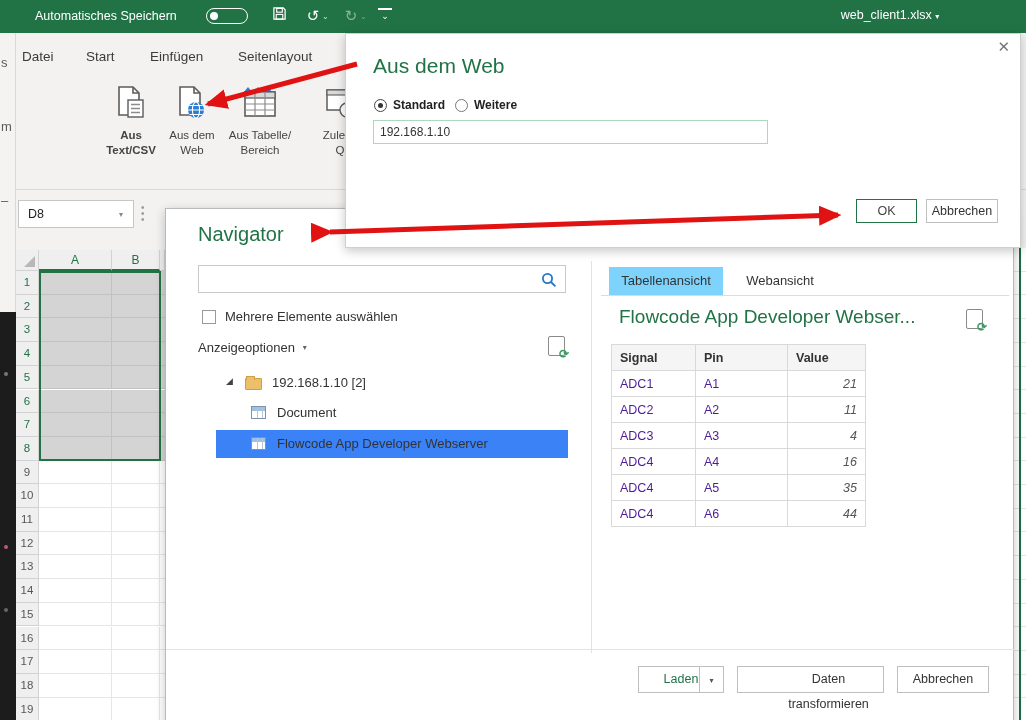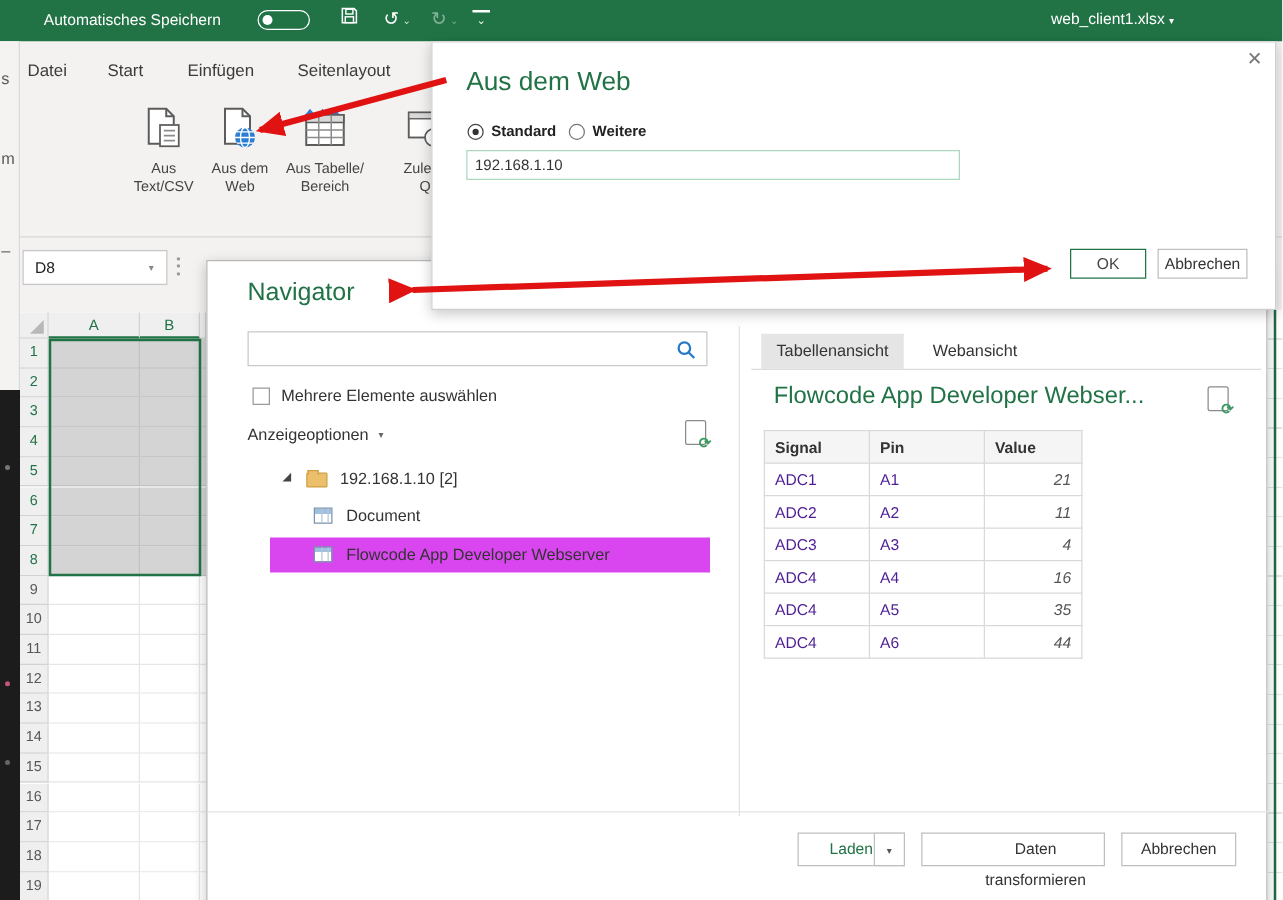--- a/index.html
+++ b/index.html
@@ -66,32 +66,32 @@
   #nav-search input{position:absolute;left:4px;top:3px;width:330px;height:20px;border:none;outline:none;font-size:13px;}
   #nav-search svg{position:absolute;right:8px;top:6px;}
   #nav-check{left:36px;top:101px;width:14px;height:14px;border:1px solid #9a9a9a;background:#fff;}
   #nav-check-label{left:59px;top:100px;font-size:13px;color:#333;}
   #nav-dispopt{left:32px;top:131px;font-size:13px;color:#333;}
   #nav-dispopt .car{font-size:8px;color:#666;margin-left:8px;vertical-align:2px;}
   .refresh-ic{width:17px;height:20px;border:1.2px solid #8a8a8a;border-radius:2px;background:#fff;position:absolute;}
   .refresh-ic span{position:absolute;right:-5px;bottom:-6px;color:#3d9b63;font-size:12px;font-weight:bold;}
   #nav-refresh{left:382px;top:127px;}
   .tree-row{position:absolute;left:0;width:420px;height:28px;font-size:13px;color:#333;}
-  .tree-row.selected{background:#d946ef;left:50px;width:352px;}
+  .tree-row.selected{background:#3b82f6;left:50px;width:352px;}
   .tri-exp{position:absolute;font-size:9px;color:#444;top:7px;}
   .folder{position:absolute;width:17px;height:12px;background:#ecc06a;border:1px solid #cf9e45;border-radius:1px;top:9px;}
   .folder:before{content:"";position:absolute;left:0;top:-3px;width:7px;height:3px;background:#ecc06a;border:1px solid #cf9e45;border-bottom:none;}
   .tbl-ic{position:absolute;width:15px;height:13px;border:1px solid #7d93ad;background:
       linear-gradient(to bottom,#9fc0de 0 4px,#fff 4px);top:7px;}
   .tbl-ic:before{content:"";position:absolute;left:4.5px;top:0;width:1px;height:100%;background:#b6c6d8;}
   .tbl-ic:after{content:"";position:absolute;left:9.5px;top:0;width:1px;height:100%;background:#b6c6d8;}
   .tree-label{position:absolute;top:6px;}
   #nav-divider{left:425px;top:52px;width:1px;height:392px;background:#e2e2e2;}
   .ptab{position:absolute;top:58px;height:28px;font-size:13px;color:#333;text-align:center;line-height:28px;}
-  #ptab-table{left:443px;width:114px;background:#e5e5e5;}
+  #ptab-table{left:443px;width:114px;background:#7dd3fc;}
   #ptab-web{left:566px;width:96px;}
   #tabstrip-line{left:435px;top:86px;width:408px;height:1px;background:#dcdcdc;}
   #prev-title{left:453px;top:97px;font-size:19px;white-space:nowrap;max-width:335px;overflow:hidden;}
   #prev-refresh{left:800px;top:100px;}
   #ptable{left:445px;top:135px;border-collapse:collapse;}
   #ptable th,#ptable td{border:1px solid #d9d9d9;font-size:12.5px;padding:0 8px;height:26px;text-align:left;color:#4c1d95;}
   #ptable th{background:#f5f5f5;font-weight:bold;color:#333;}
   #ptable .w1{width:84px;} #ptable .w2{width:92px;} #ptable .w3{width:78px;}
   #ptable td.val{text-align:right;font-style:italic;color:#555;}
   #nav-sep{left:0;top:440px;width:849px;height:1px;background:#e3e3e3;}
@@ -165,21 +165,21 @@
   </div>
 
   <div class="abs" id="ribbon-tabs">
     <span class="rtab" style="left:6px;">Datei</span>
     <span class="rtab" style="left:70px;">Start</span>
     <span class="rtab" style="left:134px;">Einfügen</span>
     <span class="rtab" style="left:222px;">Seitenlayout</span>
   </div>
 
   <div class="abs" id="ribbon">
-    <div class="rbtn" style="left:84px;width:62px;">
+    <div class="rbtn" style="left:84px;width:62px;font-weight:bold;">
       <svg class="ric" width="34" height="40" viewBox="0 0 34 40">
         <path d="M5 3h14l6 6v22H5z" fill="#fff" stroke="#5c5c5c" stroke-width="1.6"></path>
         <path d="M19 3v6h6" fill="none" stroke="#5c5c5c" stroke-width="1.6"></path>
         <rect x="14" y="16" width="15" height="17" fill="#fff" stroke="#5c5c5c" stroke-width="1.4"></rect>
         <path d="M17 20.5h9 M17 24.5h9 M17 28.5h9" stroke="#8c8c8c" stroke-width="1.4"></path>
       </svg>
       <span>Aus</span><br>
       <span>Text/CSV</span>
     </div>
     <div class="rbtn" style="left:146px;width:60px;">

